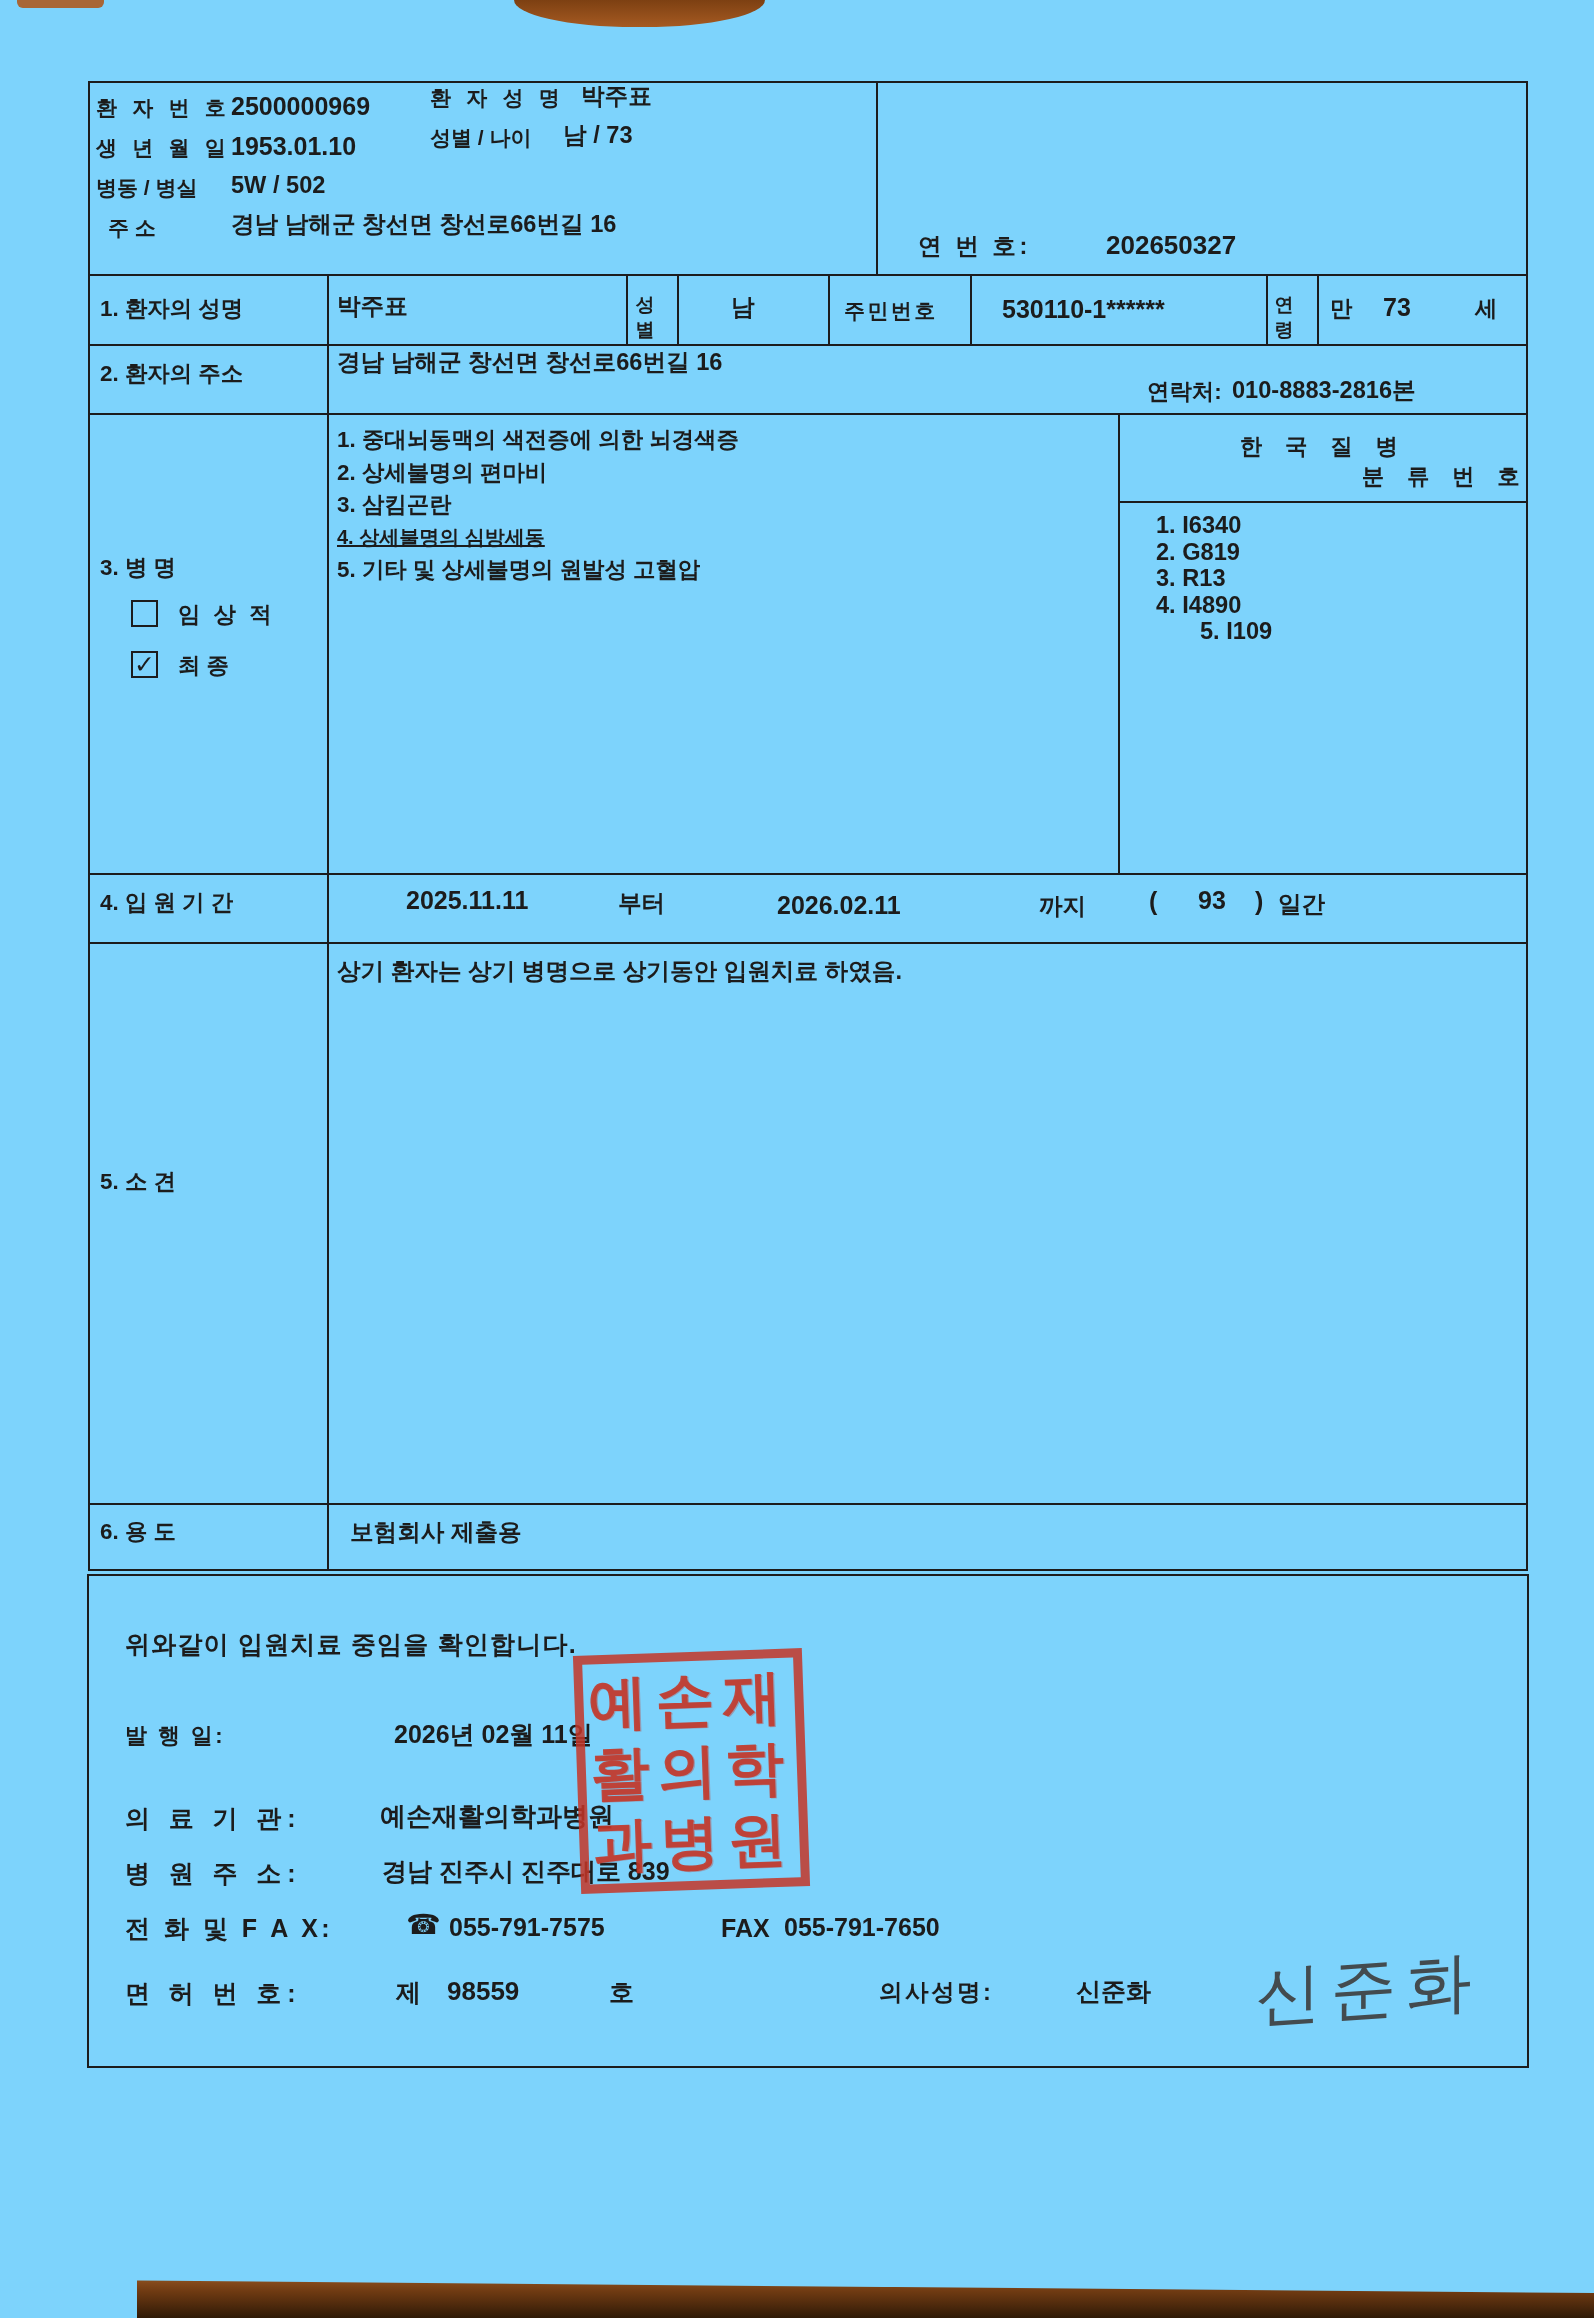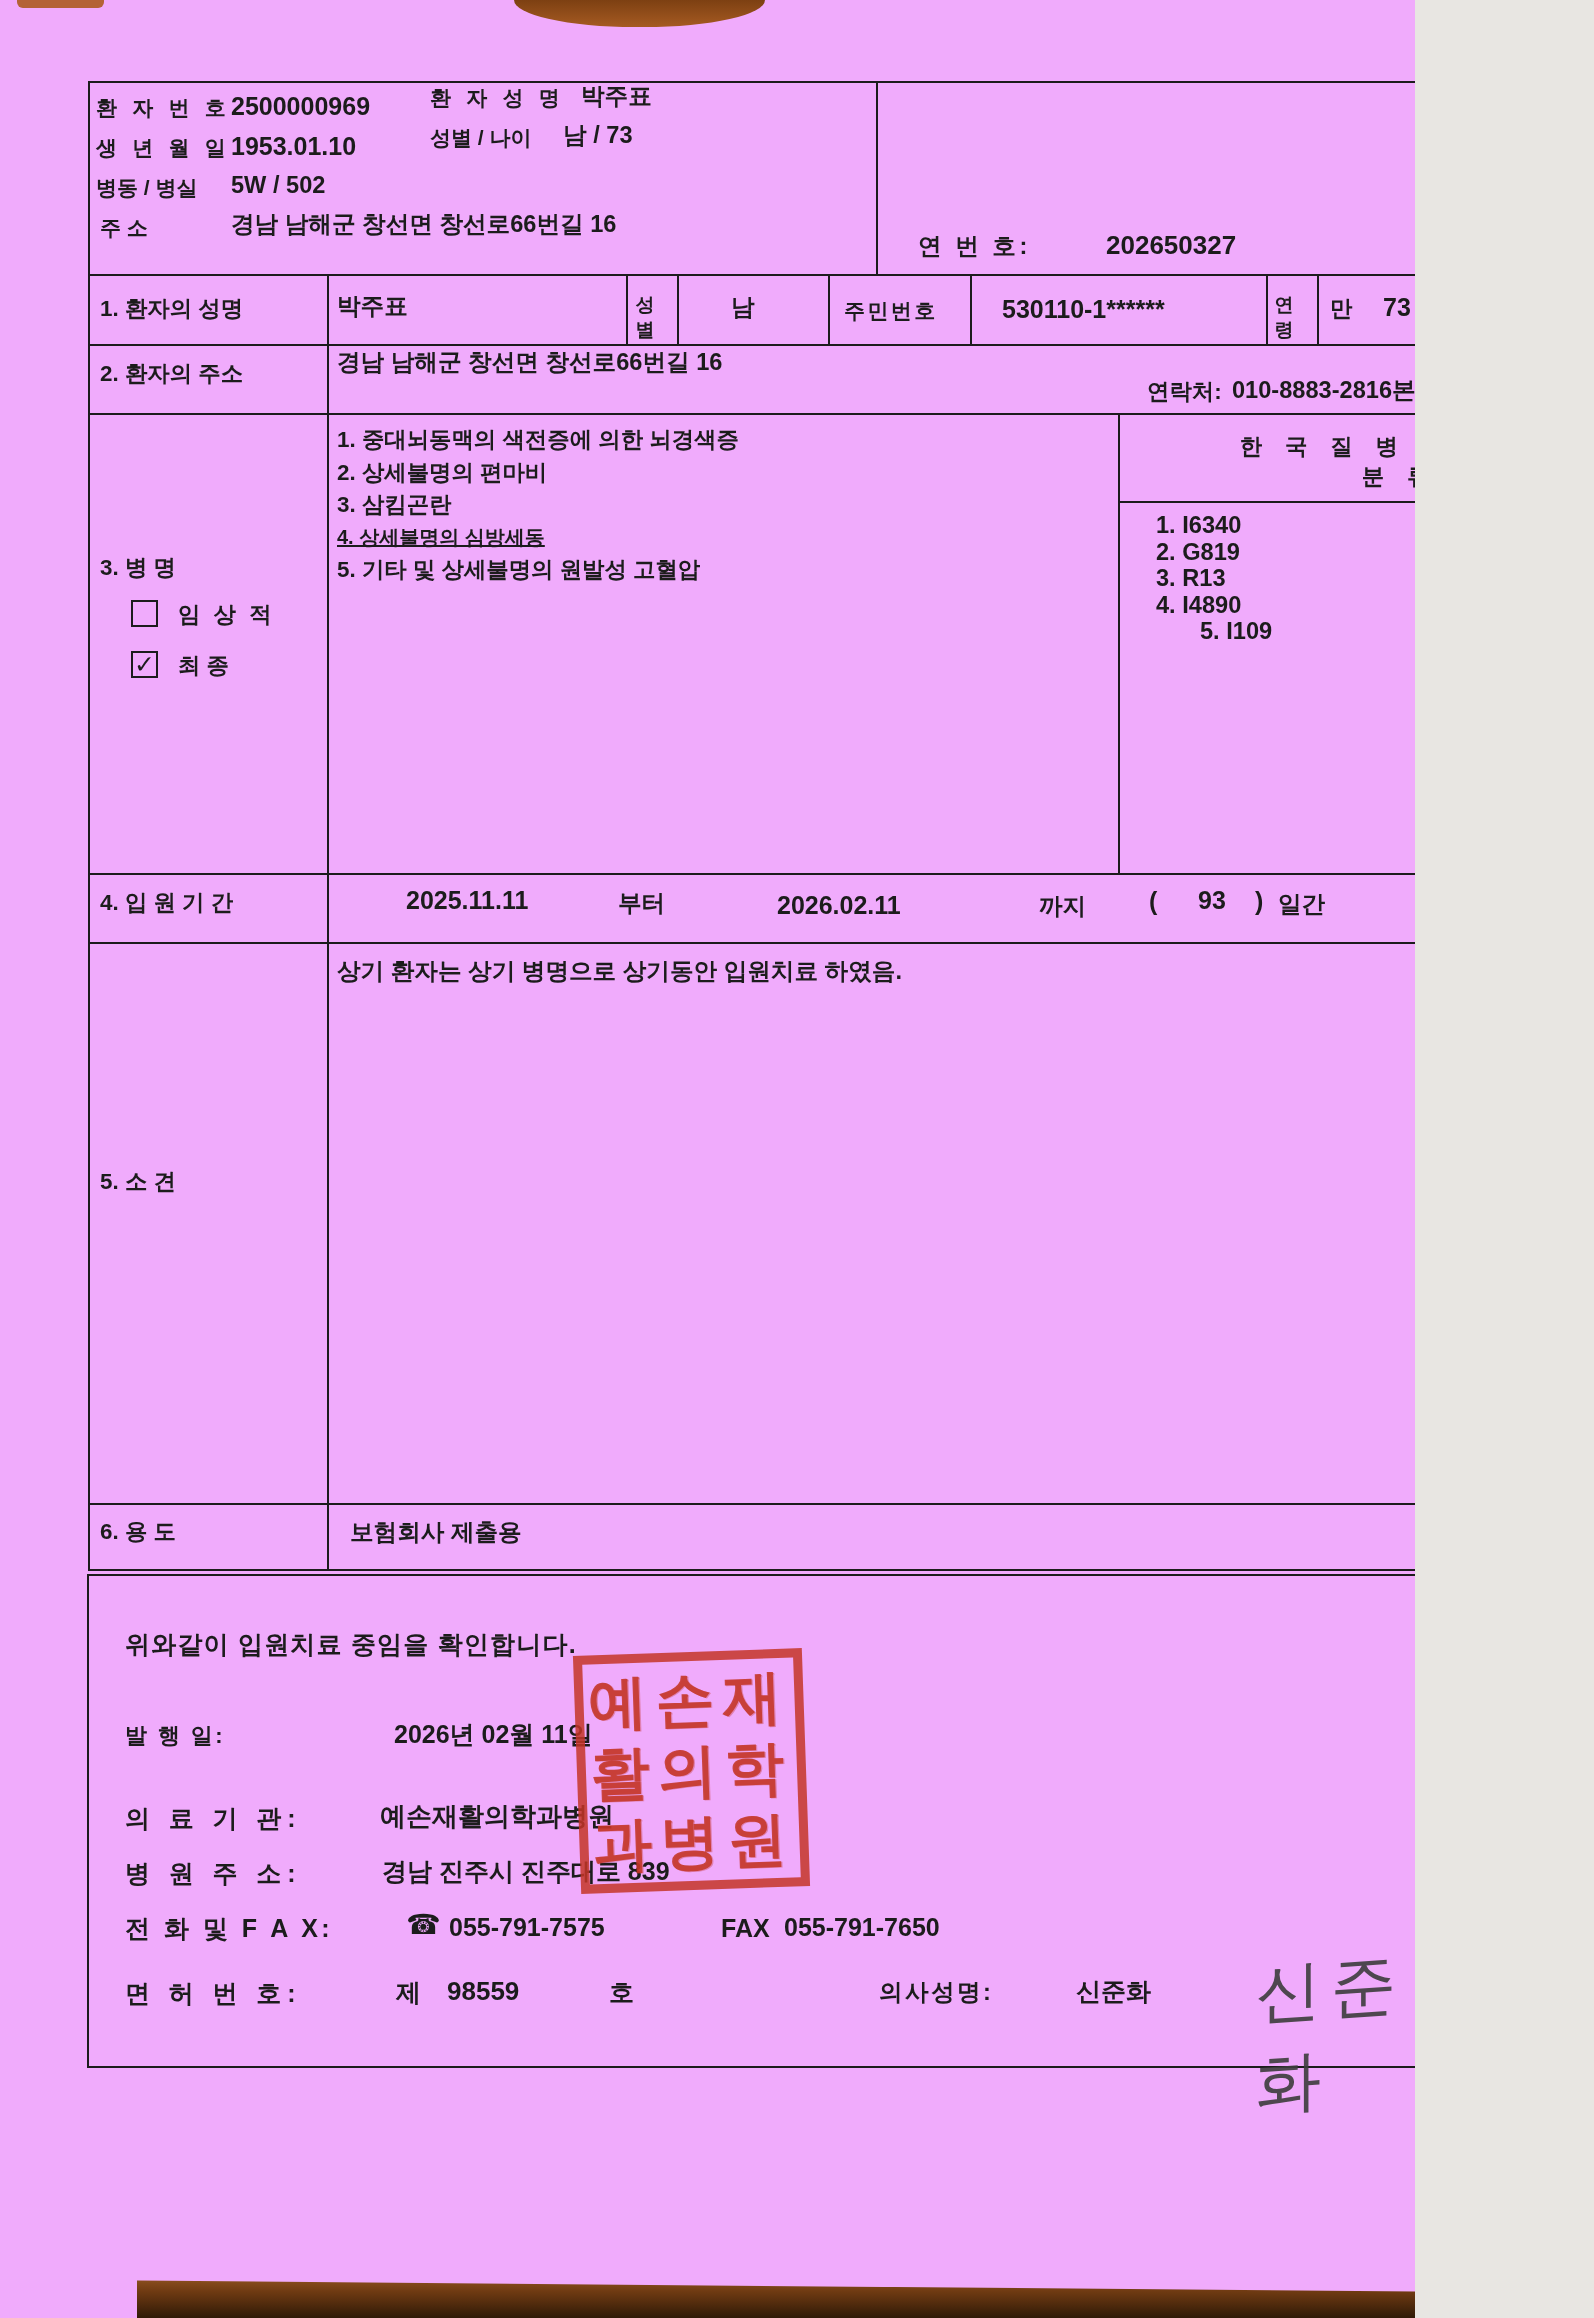--- a/index.html
+++ b/index.html
@@ -1,16 +1,16 @@
 <!DOCTYPE html>
 <html style="font-size:9.4px"><head>
 <meta charset="utf-8">
 <style>
   html,body{margin:0;padding:0;background:#e8e6e2;}
-  .page{position:relative;width:1415px;height:2319px;background:#f0abfc;overflow:hidden;
+  .page{position:relative;width:1594px;height:2319px;background:#7dd3fc;overflow:hidden;
         font-family:"Liberation Sans","DejaVu Sans",sans-serif;color:#1c1c1c;}
   .t{position:absolute;white-space:nowrap;font-weight:600;color:#1c1c1c;line-height:1;}
   .box{position:absolute;border:2.4px solid #1c1c1c;box-sizing:border-box;}
   .hl{position:absolute;height:2.4px;background:#1c1c1c;}
   .vl{position:absolute;width:2.4px;background:#1c1c1c;}
   .vert{writing-mode:vertical-rl;text-orientation:upright;letter-spacing:5.9px;}
   .checkbox{position:absolute;width:27px;height:27px;border:2.9px solid #1c1c1c;box-sizing:border-box;
             display:flex;align-items:center;justify-content:center;}
   .stamp{position:absolute;left:577px;top:1652px;width:229px;height:238px;box-sizing:border-box;
          border:9.4px solid rgba(196,53,39,.85);transform:rotate(-2deg);z-index:6;
@@ -38,21 +38,21 @@
   <span class="t" style="left:96px;top:97px;font-size:21px;letter-spacing:4.7px;">환 자 번 호</span>
   <span class="t" style="left:231px;top:94px;font-size:25px;">2500000969</span>
   <span class="t" style="left:430px;top:87px;font-size:21px;letter-spacing:4.7px;">환 자 성 명</span>
   <span class="t" style="left:581px;top:85px;font-size:23.6px;">박주표</span>
   <span class="t" style="left:96px;top:137px;font-size:21px;letter-spacing:4.7px;">생 년 월 일</span>
   <span class="t" style="left:231px;top:134px;font-size:25px;">1953.01.10</span>
   <span class="t" style="left:430px;top:127px;font-size:21px;">성별 / 나이</span>
   <span class="t" style="left:563px;top:124px;font-size:23.6px;">남    / 73</span>
   <span class="t" style="left:96px;top:177px;font-size:21px;">병동 / 병실</span>
   <span class="t" style="left:231px;top:174px;font-size:23.6px;">5W     / 502</span>
-  <span class="t" style="left:100px;top:217px;font-size:21px;">주             소</span>
+  <span class="t" style="left:108px;top:217px;font-size:21px;">주             소</span>
   <span class="t" style="left:231px;top:213px;font-size:23.6px;">경남 남해군 창선면 창선로66번길 16</span>
 
   <span class="t" style="left:918px;top:235px;font-size:23.6px;letter-spacing:3.5px;">연 번 호:</span>
   <span class="t" style="left:1106px;top:232px;font-size:26px;">202650327</span>
 
   <div class="box" style="left:88px;top:274px;width:1440px;height:1297px;"></div>
 
   <div class="hl" style="left:88px;top:344px;width:1440px;"></div>
   <div class="hl" style="left:88px;top:413px;width:1440px;"></div>
   <div class="hl" style="left:88px;top:873px;width:1440px;"></div>

